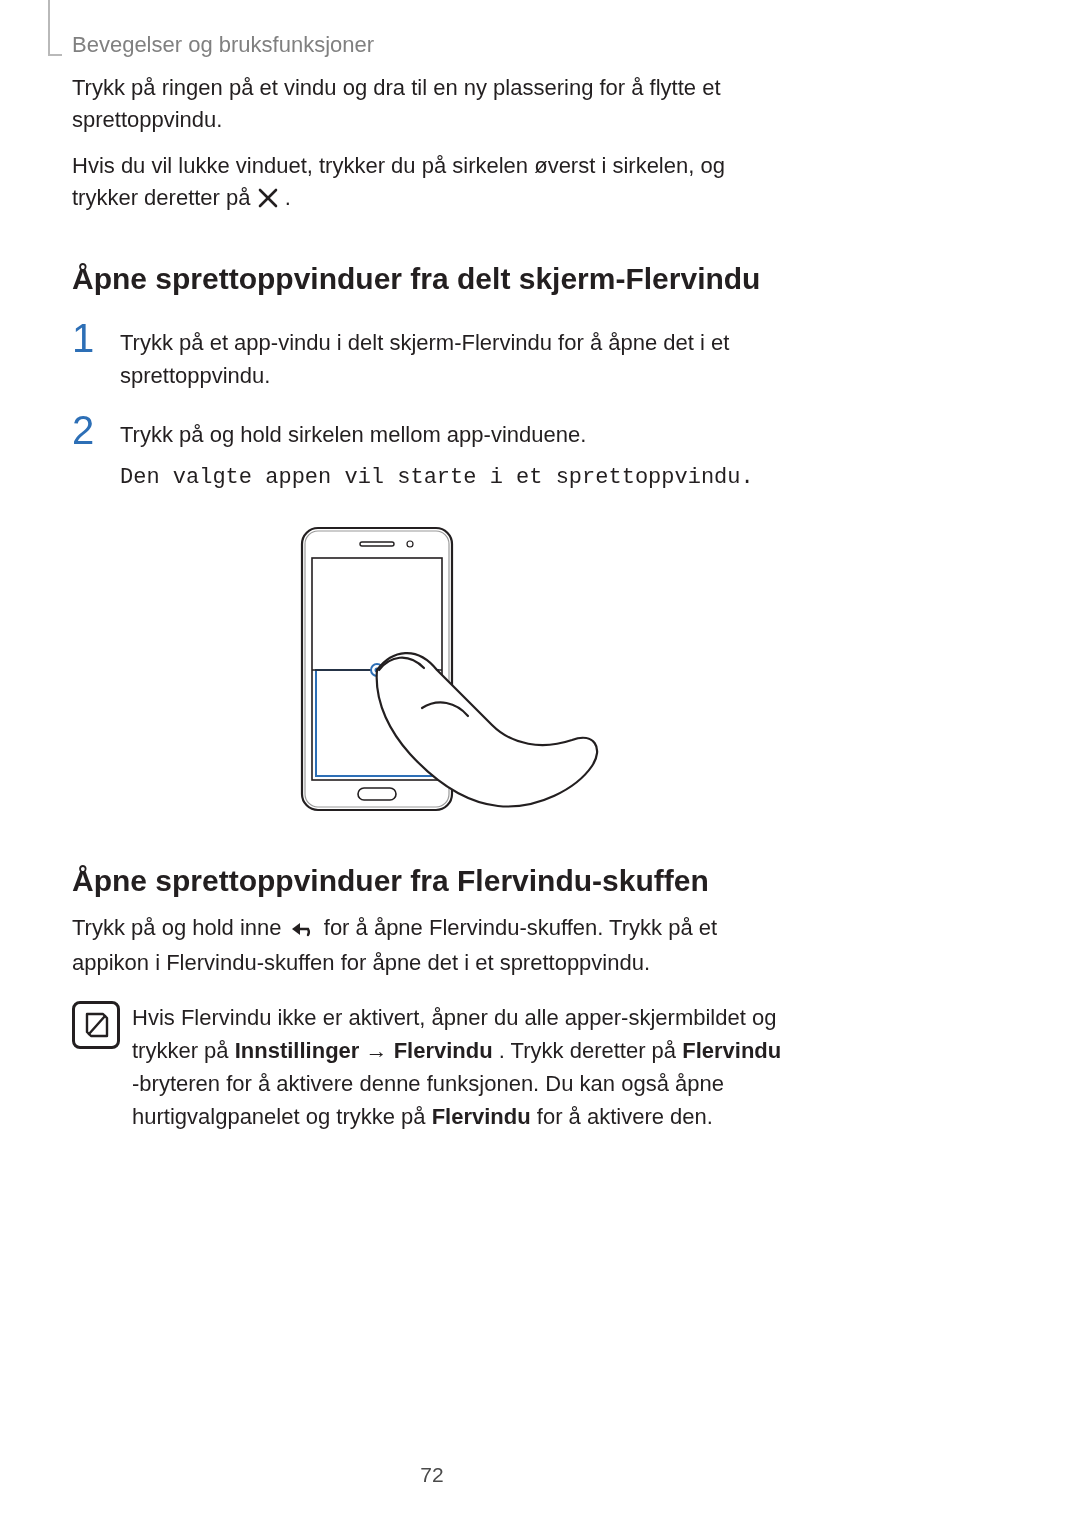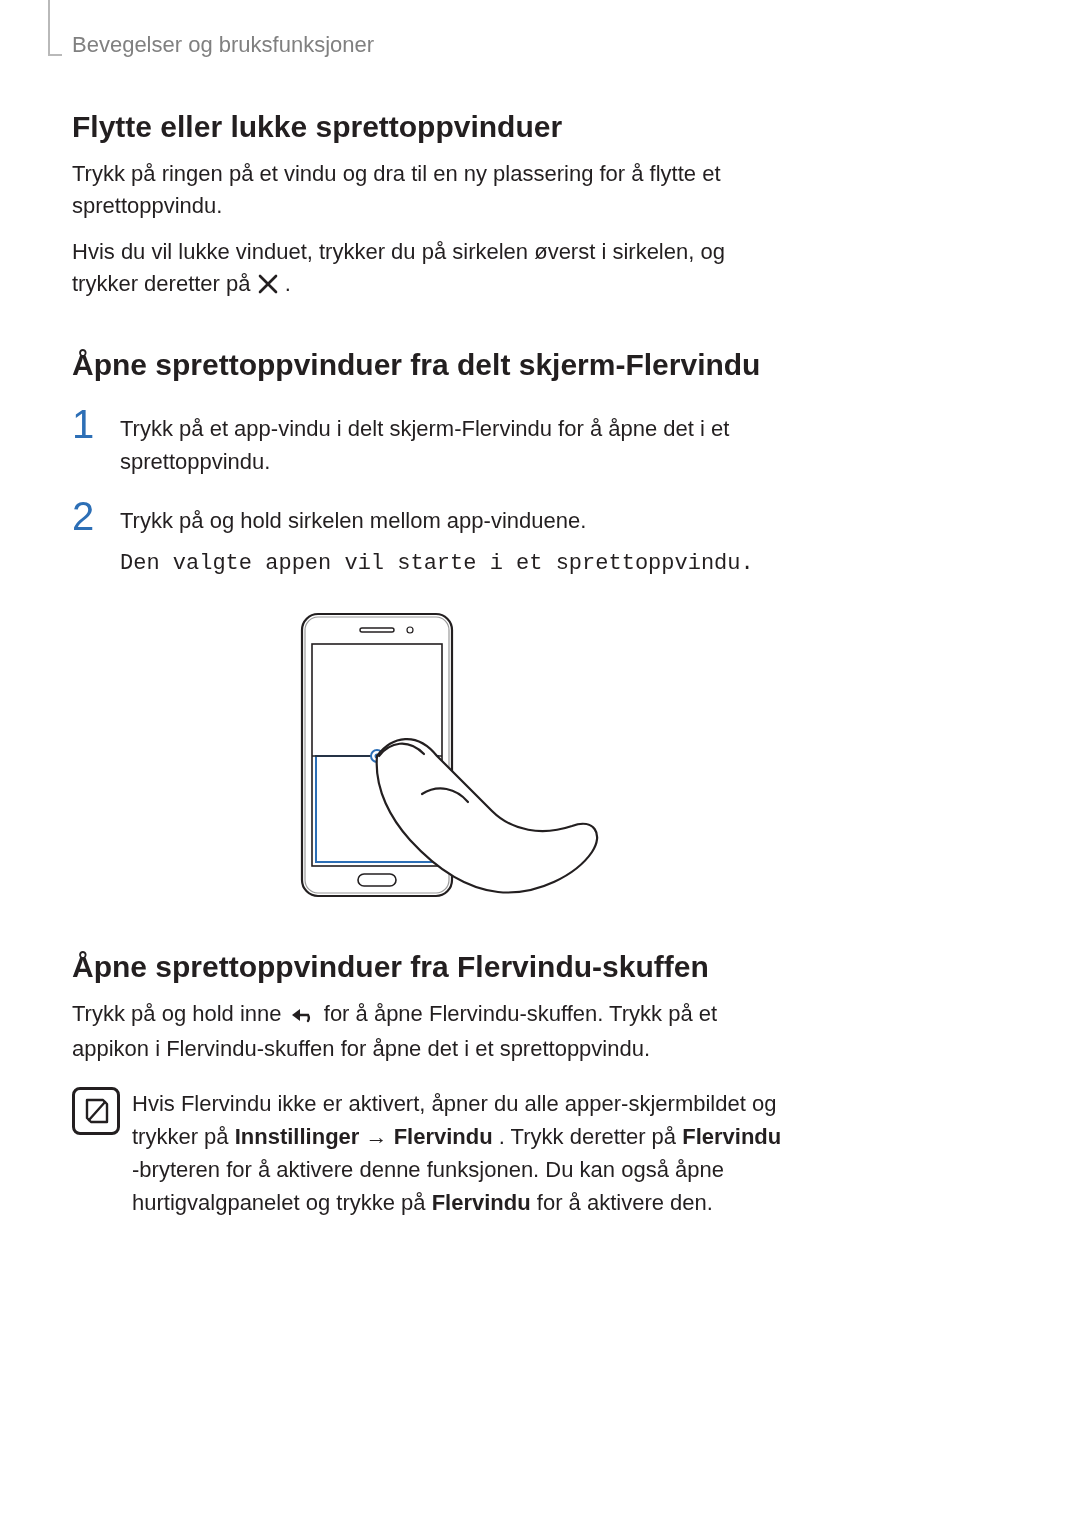--- a/index.html
+++ b/index.html
@@ -25,21 +25,20 @@
   .inline-icon { display: inline-block; vertical-align: -4px; }
 </style>
 </head>
 <body>
 
 <div class="page">
   <div class="side-rule"></div>
 
   <div class="running-head">Bevegelser og bruksfunksjoner</div>
 
-  <h2 class="section-h2">Flytte eller lukke sprettoppvinduer</h2>
   <p class="body">Trykk på ringen på et vindu og dra til en ny plassering for å flytte et sprettoppvindu.</p>
   <p class="body">
     <span>Hvis du vil lukke vinduet, trykker du på sirkelen øverst i sirkelen, og trykker deretter på </span>
     <span class="inline-icon">
       <svg width="22" height="22" viewBox="0 0 22 22">
         <line x1="3" y1="3" x2="19" y2="19" stroke="#231f20" stroke-width="2.6" stroke-linecap="round"></line>
         <line x1="19" y1="3" x2="3" y2="19" stroke="#231f20" stroke-width="2.6" stroke-linecap="round"></line>
       </svg>
     </span>
     <span>.</span>
@@ -113,13 +112,14 @@
       <span> → </span>
       <span class="bold">Flervindu</span>
       <span>. Trykk deretter på </span>
       <span class="bold">Flervindu</span>
       <span>-bryteren for å aktivere denne funksjonen. Du kan også åpne hurtigvalgpanelet og trykke på </span>
       <span class="bold">Flervindu</span>
       <span> for å aktivere den.</span>
     </div>
   </div>
 
+  <div class="pagenum">72</div>
 </div>
 
 </body></html>

